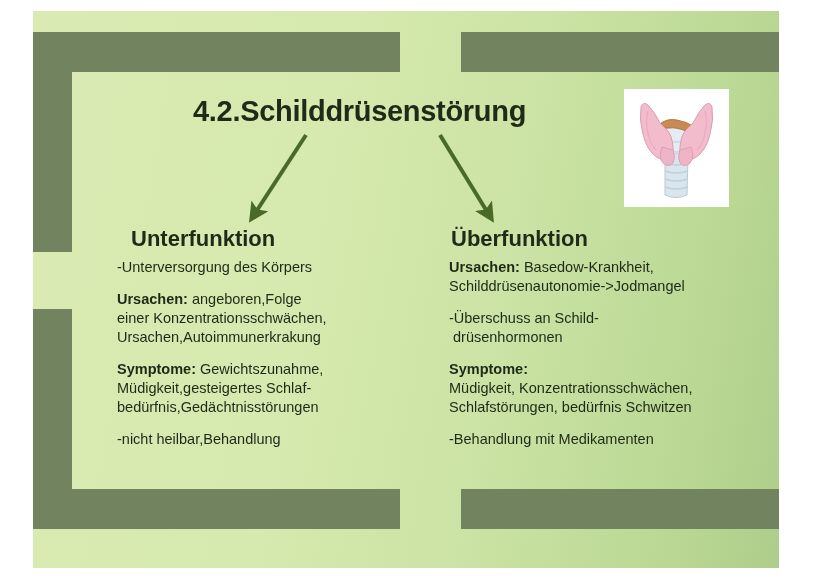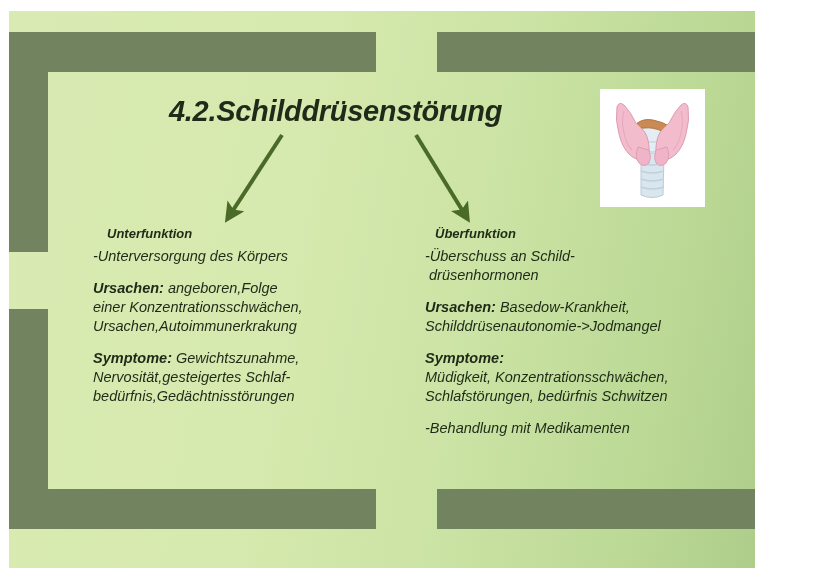--- a/index.html
+++ b/index.html
@@ -10,27 +10,26 @@
   body {
     width: 828px;
     height: 585px;
     overflow: hidden;
     font-family: "Liberation Sans", sans-serif;
   }
 
   
   #slide {
     position: absolute;
-    left: 9px;
+    left: 33px;
     top: 11px;
     width: 746px;
     height: 557px;
     background: linear-gradient(100deg, #d9ebb2 0%, #d6e9ae 38%, #cbe3a4 62%, #b9d793 88%, #aecd8a 100%);
     overflow: hidden;
-    font-style: italic;
   }
 
   
   .bracket {
     position: absolute;
     background: #72835f;
   }
   .br-tl-h { left: 0px;   top: 21px;  width: 367px; height: 40px; }
   .br-tl-v { left: 0px;   top: 21px;  width: 39px;  height: 220px; }
   .br-tr-h { left: 428px; top: 21px;  width: 367px; height: 40px; }
@@ -75,27 +74,27 @@
 
   
   .column {
     position: absolute;
     top: 215px;
   }
   #col-left  { left: 84px;  width: 330px; }
   #col-right { left: 416px; width: 360px; }
 
   .col-heading {
-    font-size: 13px;
+    font-size: 22px;
     font-weight: bold;
     color: #1f2a18;
     margin: 0 0 6px 14px;
     white-space: nowrap;
   }
-  #col-right .col-heading { margin-left: 10px; }
+  #col-right .col-heading { margin-left: 2px; }
 
   .block {
     font-size: 14.5px;
     line-height: 19px;
     color: #1e2a17;
     margin: 0 0 13px 0;
   }
   .block .lead {
     font-weight: bold;
   }
@@ -163,37 +162,37 @@
     <div class="block">
       <span class="lead"></span><span class="line">-Unterversorgung des Körpers</span><br>
     </div>
     <div class="block">
       <span class="lead">Ursachen:</span><span class="line"> angeboren,Folge</span><br>
       <span class="line">einer Konzentrationsschwächen,</span><br>
       <span class="line">Ursachen,Autoimmunerkrakung</span>
     </div>
     <div class="block">
       <span class="lead">Symptome:</span><span class="line"> Gewichtszunahme,</span><br>
-      <span class="line">Nervosität,gesteigertes Schlaf-</span><br>
+      <span class="line">Müdigkeit,gesteigertes Schlaf-</span><br>
       <span class="line">bedürfnis,Gedächtnisstörungen</span>
     </div>
     <div class="block">
-      <span class="lead"></span><br>
+      <span class="lead"></span><span class="line">-nicht heilbar,Behandlung</span><br>
     </div>
   </div>
 
   <div class="column" id="col-right">
     <div class="col-heading">Überfunktion</div>
     <div class="block">
+      <span class="lead">Ursachen:</span><span class="line"> Basedow-Krankheit,</span><br>
+      <span class="line">Schilddrüsenautonomie-&gt;Jodmangel</span>
+    </div>
+    <div class="block">
       <span class="lead"></span><span class="line">-Überschuss an Schild-</span><br>
       <span class="line"> drüsenhormonen</span>
-    </div>
-    <div class="block">
-      <span class="lead">Ursachen:</span><span class="line"> Basedow-Krankheit,</span><br>
-      <span class="line">Schilddrüsenautonomie-&gt;Jodmangel</span>
     </div>
     <div class="block">
       <span class="lead">Symptome:</span><span class="line"></span><br>
       <span class="line">Müdigkeit, Konzentrationsschwächen,</span><br>
       <span class="line">Schlafstörungen, bedürfnis Schwitzen</span>
     </div>
     <div class="block">
       <span class="lead"></span><span class="line">-Behandlung mit Medikamenten</span>
     </div>
   </div>

